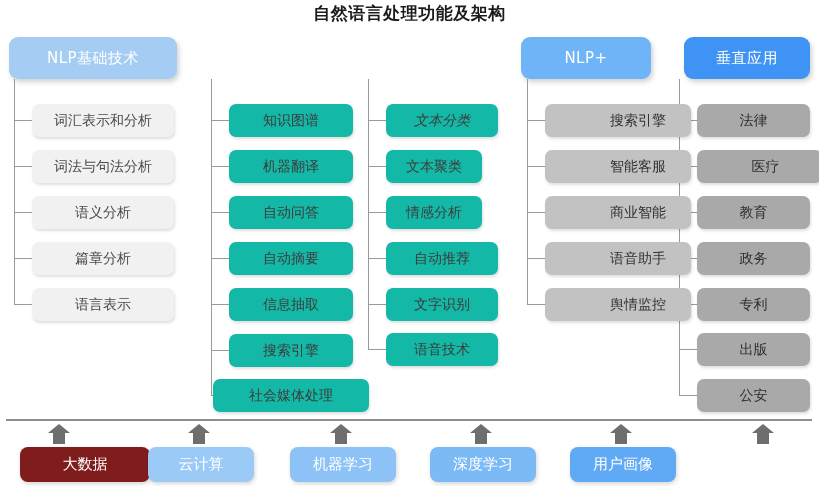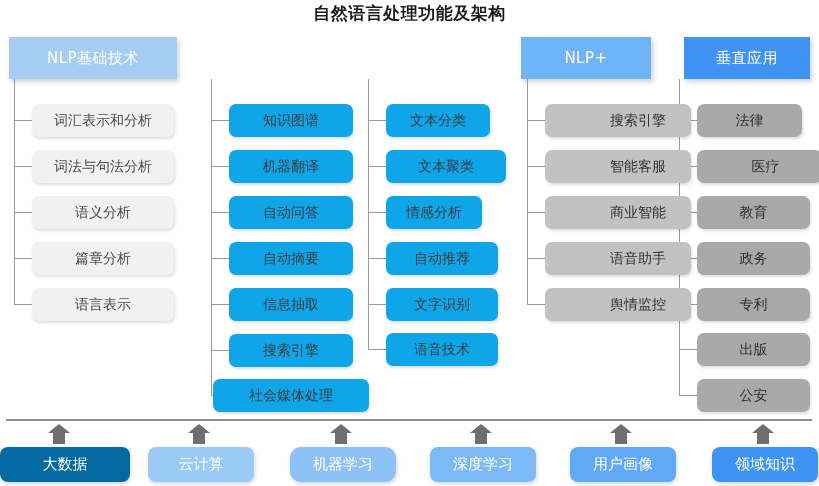--- a/index.html
+++ b/index.html
@@ -16,21 +16,21 @@
     position:absolute;left:0;top:2px;width:819px;
     text-align:center;
     font-size:17px;font-weight:bold;color:#1b1b1b;
     letter-spacing:.5px;
   }
 
   
   .hdr{
     position:absolute;
     height:42px;
-    border-radius:0;
+    border-radius:9px;
     display:flex;align-items:center;justify-content:center;
     color:#ffffff;font-size:15px;font-weight:500;
     box-shadow:2px 3px 5px rgba(0,0,0,.18);
     letter-spacing:.5px;
   }
   .hdr.c1{left:9px;  top:37px; width:168px; background:#a5cdf4;}
   .hdr.c2{left:202px;top:37px; width:296px; background:#8cc2f4;}
   .hdr.c3{left:521px;top:37px; width:130px; background:#6fb4f6;}
   .hdr.c4{left:684px;top:37px; width:126px; background:#3f93f4;}
 
@@ -38,21 +38,21 @@
   .node{
     position:absolute;
     height:33px;
     border-radius:7px;
     display:flex;align-items:center;justify-content:center;
     font-size:14px;color:#3a3a3a;
     box-shadow:1px 2px 3px rgba(0,0,0,.13);
     white-space:nowrap;
   }
   .col1 .node{background:#f1f1f1;color:#4a4a4a;}
-  .col2 .node{background:#0ea5e9;color:#3c3c3c;}
+  .col2 .node{background:#14b8a6;color:#3c3c3c;}
   .col3 .node{background:#c2c2c2;color:#333333;padding-left:40px;}
   .col4 .node{background:#a9a9a9;color:#2e2e2e;}
 
   
   .vline{position:absolute;width:1px;background:#9a9a9a;}
   .hline{position:absolute;height:1px;background:#9a9a9a;}
 
   
   .divider{
     position:absolute;left:6px;top:419px;width:806px;height:2px;
@@ -141,38 +141,38 @@
     <div class="node" style="left:229px;top:104px;width:124px;">知识图谱</div>
     <div class="node" style="left:229px;top:150px;width:124px;">机器翻译</div>
     <div class="node" style="left:229px;top:196px;width:124px;">自动问答</div>
     <div class="node" style="left:229px;top:242px;width:124px;">自动摘要</div>
     <div class="node" style="left:229px;top:288px;width:124px;">信息抽取</div>
     <div class="node" style="left:229px;top:334px;width:124px;">搜索引擎</div>
     <div class="node" style="left:213px;top:379px;width:156px;">社会媒体处理</div>
   </div>
 
   <div class="col2">
-    <div class="node" style="left:386px;top:104px;width:104px;">文本分类</div>
-    <div class="node" style="left:386px;top:150px;width:120px;">文本聚类</div>
+    <div class="node" style="left:386px;top:104px;width:112px;font-style:italic;">文本分类</div>
+    <div class="node" style="left:386px;top:150px;width:96px;">文本聚类</div>
     <div class="node" style="left:386px;top:196px;width:96px;">情感分析</div>
     <div class="node" style="left:386px;top:242px;width:112px;">自动推荐</div>
     <div class="node" style="left:386px;top:288px;width:112px;">文字识别</div>
     <div class="node" style="left:386px;top:333px;width:112px;">语音技术</div>
   </div>
 
   <div class="col3">
     <div class="node" style="left:545px;top:104px;width:106px;">搜索引擎</div>
     <div class="node" style="left:545px;top:150px;width:106px;">智能客服</div>
     <div class="node" style="left:545px;top:196px;width:106px;">商业智能</div>
     <div class="node" style="left:545px;top:242px;width:106px;">语音助手</div>
     <div class="node" style="left:545px;top:288px;width:106px;">舆情监控</div>
   </div>
 
   <div class="col4">
-    <div class="node" style="left:697px;top:104px;width:105px;">法律</div>
+    <div class="node" style="left:697px;top:104px;width:113px;">法律</div>
     <div class="node" style="left:697px;top:150px;width:113px;padding-left:12px;">医疗</div>
     <div class="node" style="left:697px;top:196px;width:113px;">教育</div>
     <div class="node" style="left:697px;top:242px;width:113px;">政务</div>
     <div class="node" style="left:697px;top:288px;width:113px;">专利</div>
     <div class="node" style="left:697px;top:333px;width:113px;">出版</div>
     <div class="node" style="left:697px;top:379px;width:113px;">公安</div>
   </div>
 
   <div class="divider"></div>
 
@@ -200,22 +200,21 @@
     <svg viewBox="0 0 22 20" width="22" height="20">
         <polygon points="11,0 22,9 17,9 17,20 5,20 5,9 0,9" fill="#6e6e6e"></polygon>
       </svg>
   </div>
   <div class="arrow" style="left:752px;">
     <svg viewBox="0 0 22 20" width="22" height="20">
         <polygon points="11,0 22,9 17,9 17,20 5,20 5,9 0,9" fill="#6e6e6e"></polygon>
       </svg>
   </div>
 
-  <div class="base" style="left:0;  width:130px;background:#0369a1;">大数据</div>
+  <div class="base" style="left:20px;  width:130px;background:#7f1d1d;">大数据</div>
   <div class="base" style="left:148px;width:106px;background:#9ccaf7;">云计算</div>
-  <div class="base" style="left:290px;width:106px;background:#8cc2f6;border-radius:11px;">机器学习</div>
+  <div class="base" style="left:290px;width:106px;background:#8cc2f6;">机器学习</div>
   <div class="base" style="left:430px;width:106px;background:#7cbaf6;font-family:Liberation Serif, serif;">深度学习</div>
   <div class="base" style="left:570px;width:106px;background:#5fa9f5;">用户画像</div>
-  <div class="base" style="left:712px;width:106px;background:#3f93f4;">领域知识</div>
 
   <div class="watermark"></div>
 
 </div>
 
 </body></html>

